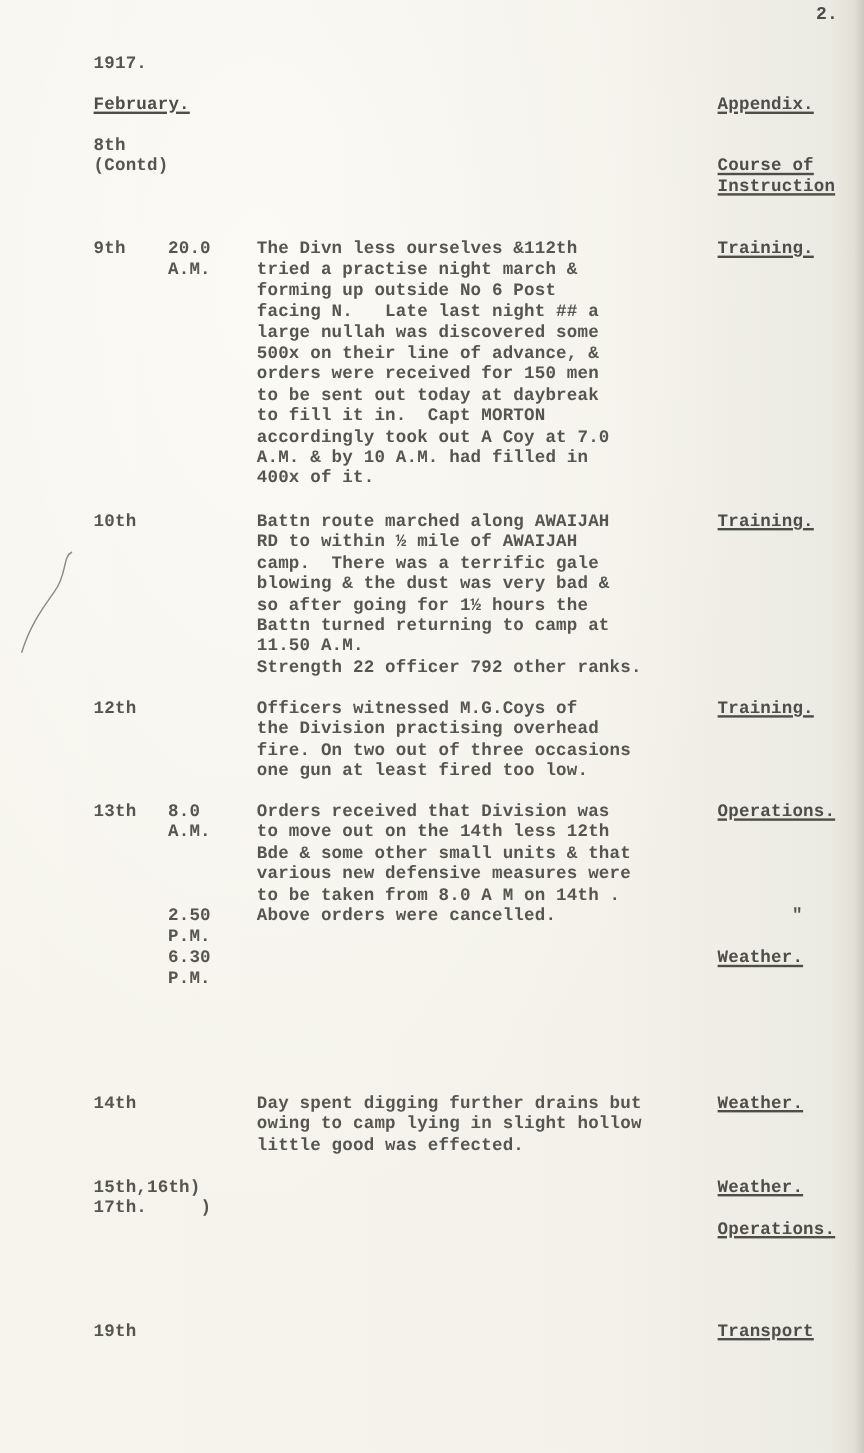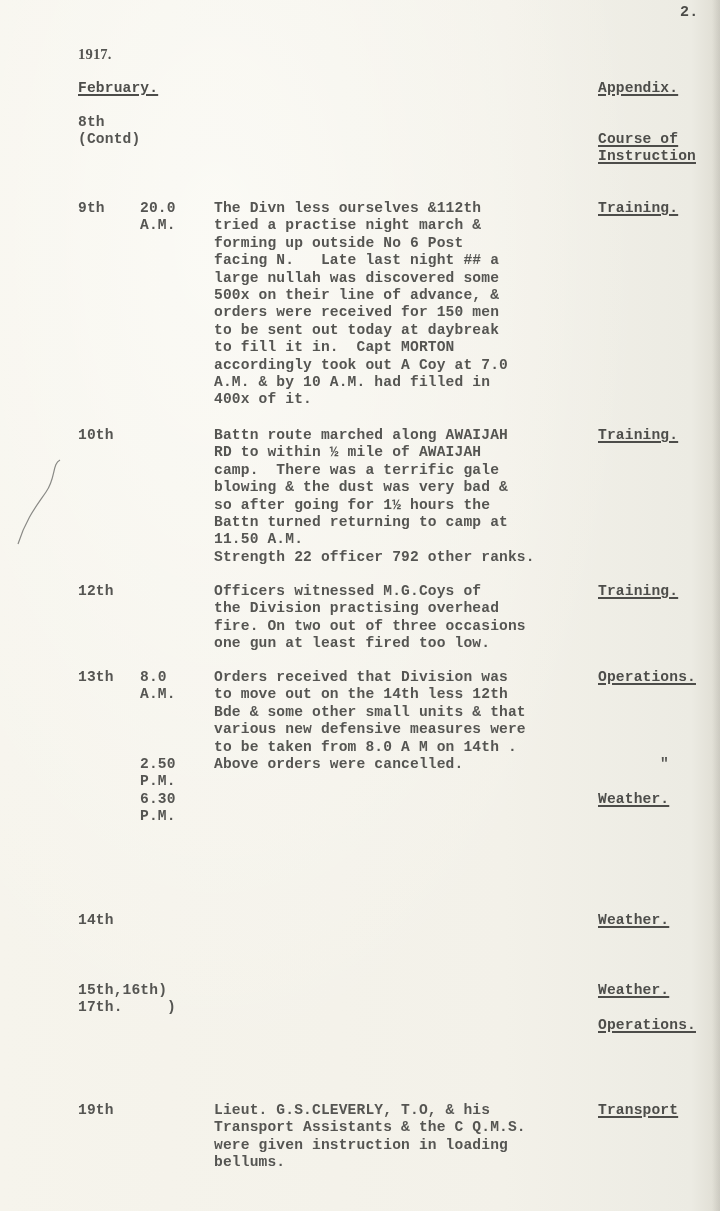--- a/index.html
+++ b/index.html
@@ -26,21 +26,21 @@
       position: absolute;
       font-size: 14.6px;
       line-height: 17.4px;
       white-space: pre;
       letter-spacing: 0.15px;
       font-weight: bold;
       color: #555552;
     }
     .u { text-decoration: underline; text-decoration-thickness: 1.5px; text-underline-offset: 2px; color: #4d4d4a; }
     .pagenum { left: 680px; top: 4px; font-size: 15px; color: #4b4b48; }
-    .year { left: 78px; top: 46px; font-family: Liberation Serif, serif; }
+    .year { left: 78px; top: 46px; }
     .month { left: 78px; top: 80px; }
     .appendix-head { left: 598px; top: 80px; }
     .date { left: 78px; }
     .time { left: 140px; }
     .body-text { left: 214px; }
     .appx { left: 598px; }
     .pencil-mark {
       position: absolute; left: 16px; top: 458px; width: 50px; height: 90px;
     }
   </style>
@@ -112,27 +112,26 @@
   <div class="t time" style="top:756px">2.50
 P.M.</div>
   <div class="t body-text" style="top:756px">Above orders were cancelled.</div>
   <div class="t" style="top:756px; left:660px">"</div>
 
   <div class="t time" style="top:791px">6.30
 P.M.</div>
   <div class="t appx u" style="top:791px">Weather.</div>
 
   <div class="t date" style="top:912px">14th</div>
+  <div class="t body-text" style="top:912px">Day spent digging further drains but
+owing to camp lying in slight hollow
+little good was effected.</div>
   <div class="t appx u" style="top:912px">Weather.</div>
 
   <div class="t date" style="top:982px">15th,16th)
 17th.     )</div>
   <div class="t appx u" style="top:982px">Weather.
 
 Operations.</div>
 
   <div class="t date" style="top:1102px">19th</div>
-  <div class="t body-text" style="top:1102px">Lieut. G.S.CLEVERLY, T.O, &amp; his
-Transport Assistants &amp; the C Q.M.S.
-were given instruction in loading
-bellums.</div>
   <div class="t appx u" style="top:1102px">Transport</div>
 </div>
 
 </body></html>

